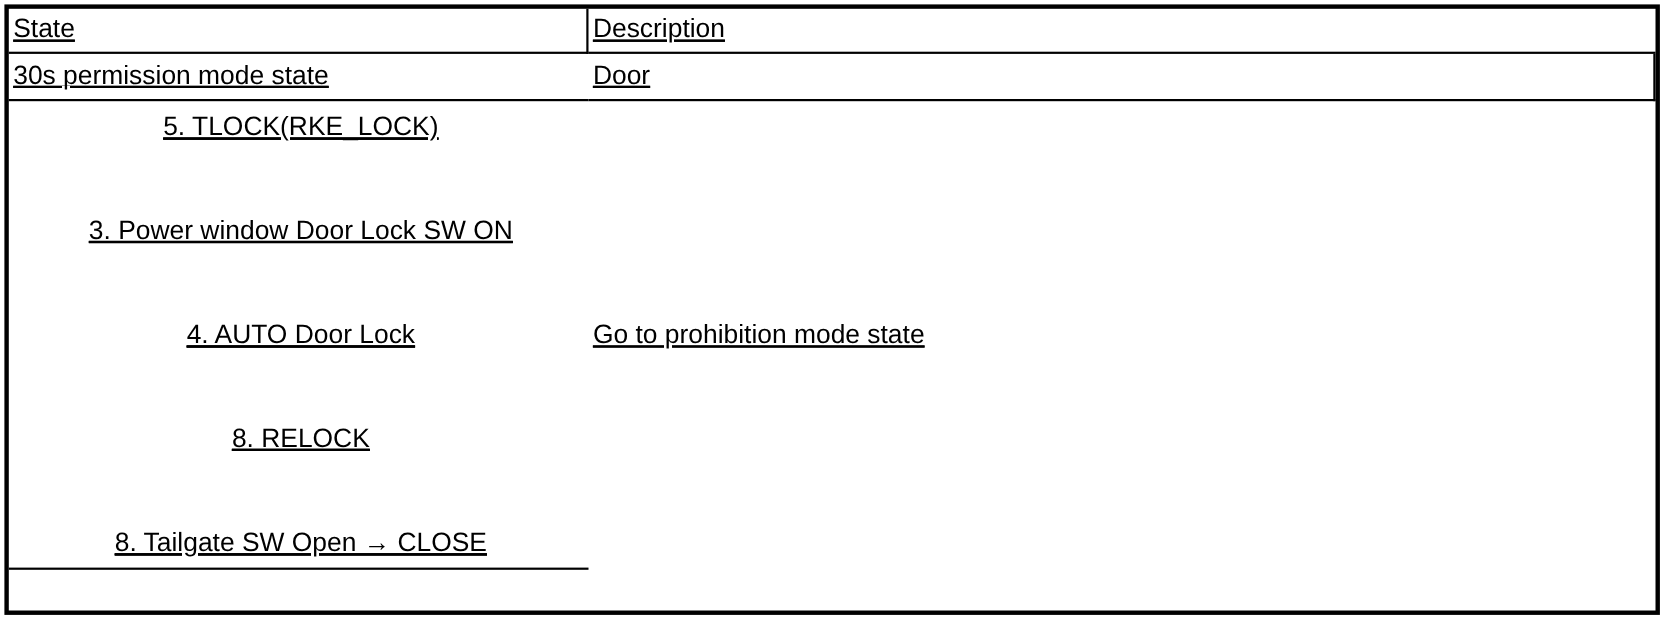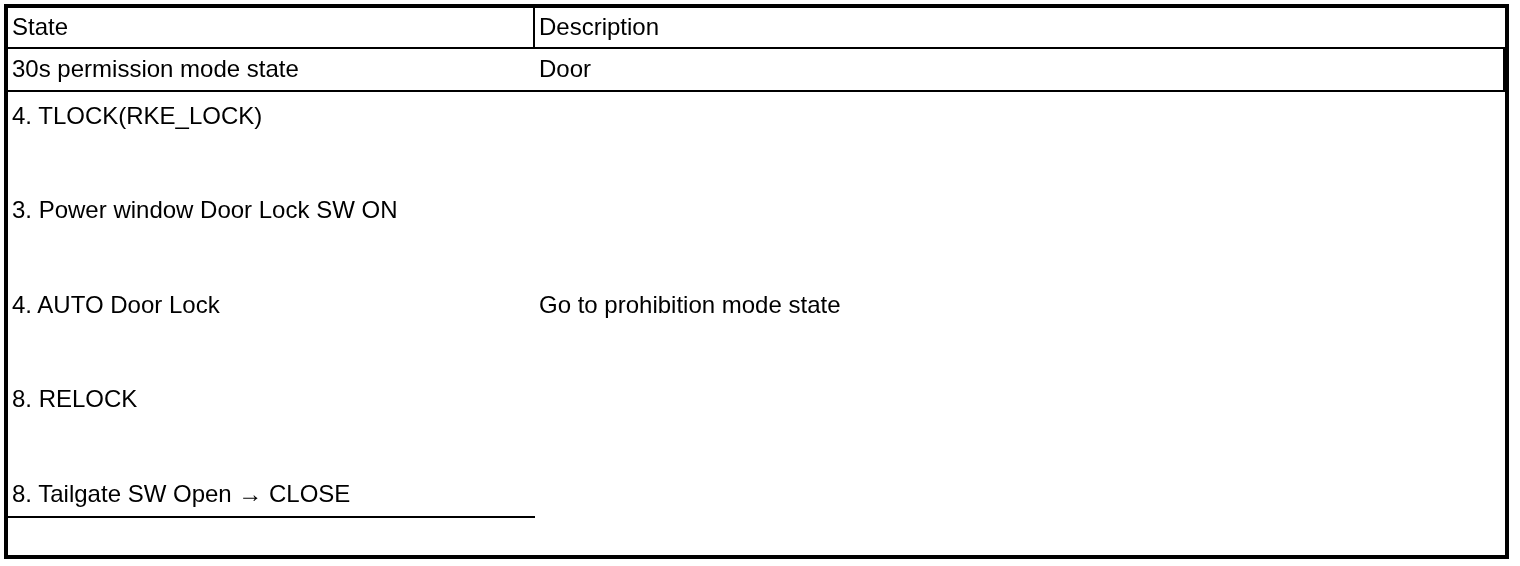--- a/index.html
+++ b/index.html
@@ -1,15 +1,15 @@
 <!DOCTYPE html>
 <html><head>
 <meta charset="utf-8">
 <style>
-  * { box-sizing: border-box; margin: 0; padding: 0; }
+  * { box-sizing: border-box; margin: 0; padding: 0; text-decoration: underline; }
   html, body {
     width: 1520px;
     height: 566px;
     background: #ffffff;
     font-family: "Liberation Sans", sans-serif;
     color: #000000;
     overflow: hidden;
   }
   .table {
     position: absolute;
@@ -27,21 +27,21 @@
   }
   .cell {
     border-right: 2px solid #000000;
     border-bottom: 2px solid #000000;
     padding-left: 4px;
     display: flex;
     align-items: center;
     overflow: hidden;
     white-space: nowrap;
   }
-  .cell.last-col { border-right: none; }
+  .cell.last-col { border-right: none; text-align: center; }
   .cell.last-row { border-bottom: none; }
   .event-desc {
     flex-direction: column;
     align-items: stretch;
     justify-content: space-between;
     padding: 11px 0 9px 4px;
   }
   .event-item { white-space: nowrap; }
 </style>
 </head>
@@ -49,21 +49,21 @@
 
 <div class="table">
 
   <div class="cell">State</div>
   <div class="cell last-col">Description</div>
 
   <div class="cell last-col">30s permission mode state</div>
 
   <div class="cell">Door</div>
   <div class="cell last-col event-desc">
-    <div class="event-item">4. TLOCK(RKE_LOCK)</div>
+    <div class="event-item">5. TLOCK(RKE_LOCK)</div>
     <div class="event-item">3. Power window Door Lock SW ON</div>
     <div class="event-item">4. AUTO Door Lock</div>
     <div class="event-item">8. RELOCK</div>
     <div class="event-item">8. Tailgate SW Open → CLOSE</div>
   </div>
 
   <div class="cell last-col last-row">Go to prohibition mode state</div>
 </div>
 
 </body></html>

